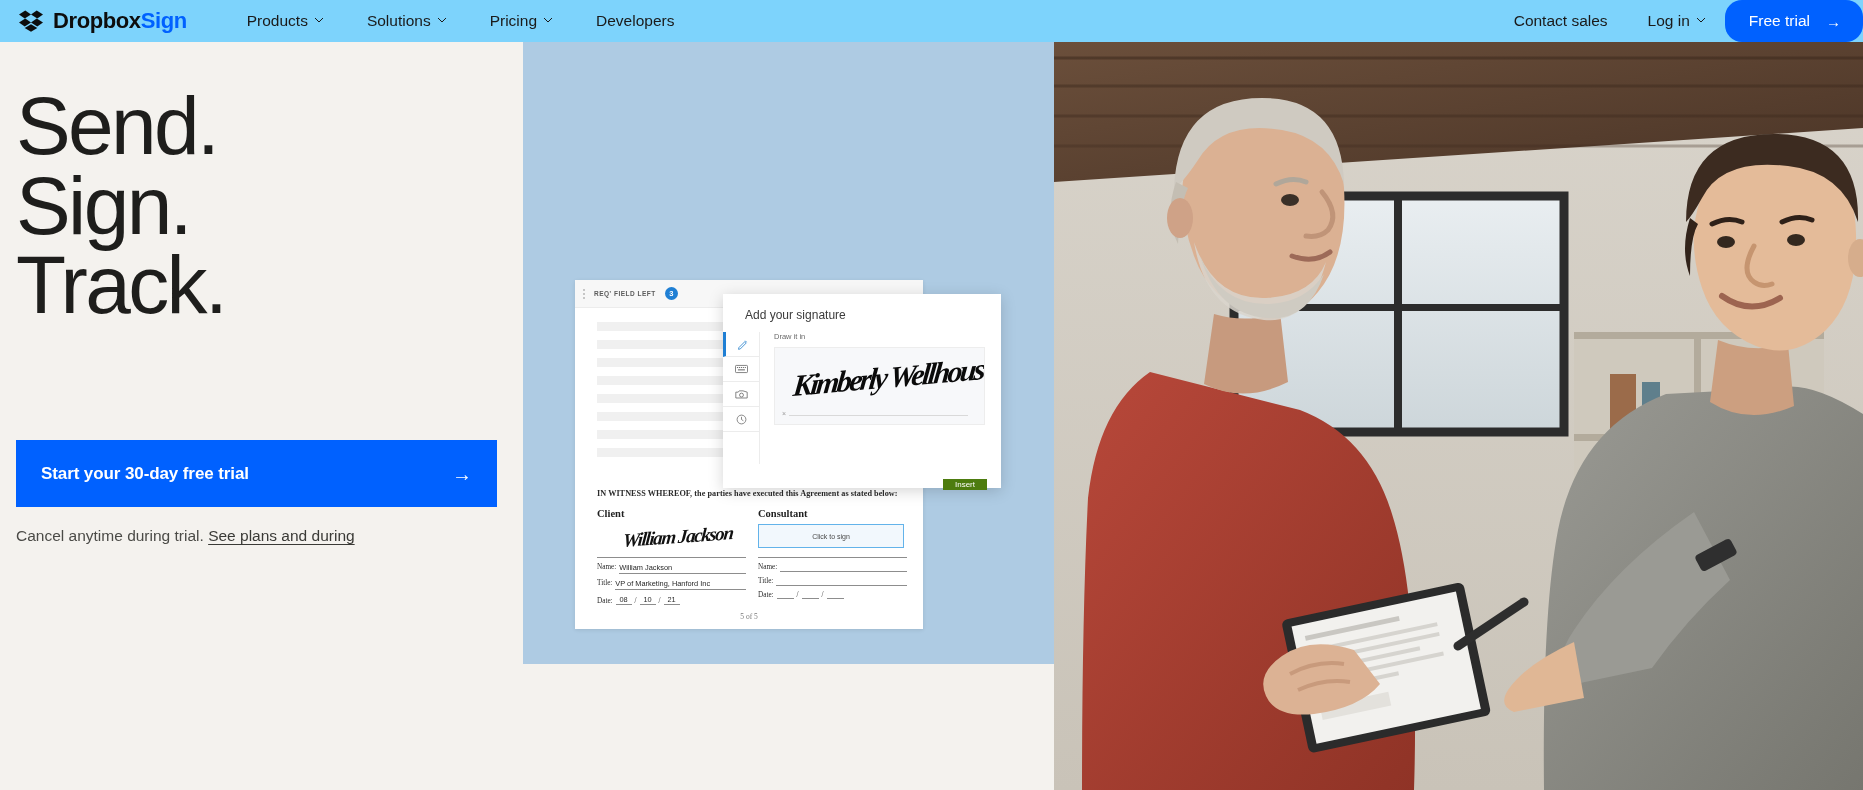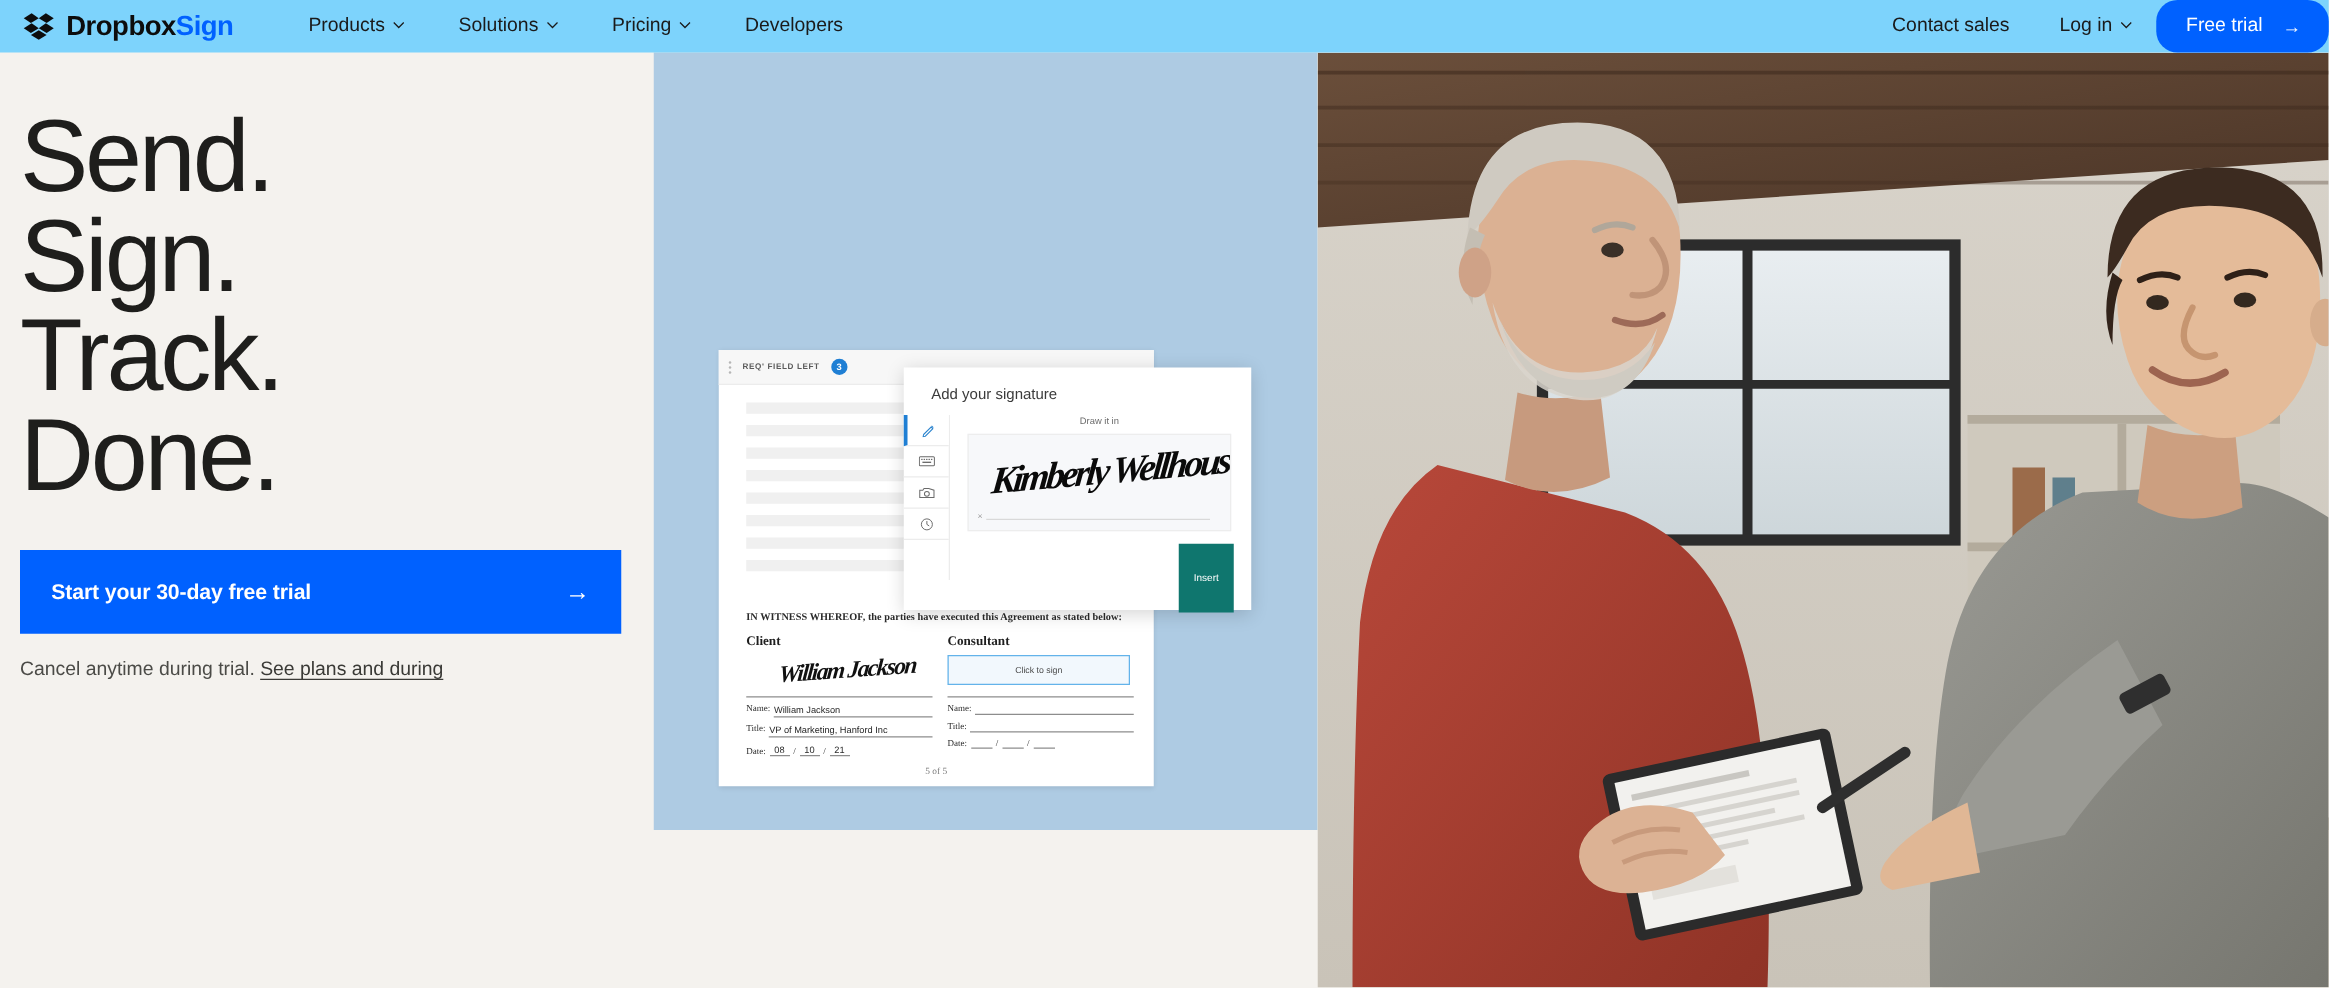--- a/index.html
+++ b/index.html
@@ -175,21 +175,21 @@
   }
   .sigmodal-body { display: flex; height: 132px; }
   .sigtabs { width: 37px; border-right: 1px solid #ececec; }
   .sigtab {
     height: 25px; border-bottom: 1px solid #ececec;
     display: flex; align-items: center; justify-content: center;
     position: relative; cursor: pointer;
   }
   .sigtab.active { border-left: 3px solid #1f7fd4; background: #fff; }
   .sigtab svg { display: block; }
-  .sigpanel { flex: 1; padding: 0 16px 0 14px; position: relative; text-align: center; }
+  .sigpanel { flex: 1; padding: 0 16px 0 14px; position: relative; }
   .drawlabel { font-size: 7.5px; color: #6a6a6a; margin-bottom: 6px; }
   .drawbox {
     height: 78px; background: #f7f8fa; border: 1px solid #ededed;
     position: relative; overflow: hidden;
   }
   .drawn-sig {
     position: absolute; left: 18px; top: 12px;
     font-family: "Liberation Serif", serif;
     font-size: 30px; font-style: italic; font-weight: 700;
     color: #0a0a0a; transform: rotate(-5deg) skewX(-11deg);
@@ -198,22 +198,22 @@
   .sig-x {
     position: absolute; left: 7px; bottom: 7px;
     font-size: 7px; color: #9a9a9a;
   }
   .sig-baseline {
     position: absolute; left: 14px; right: 16px; bottom: 8px;
     border-bottom: 1px solid #d9d9d9;
   }
   .insert-btn {
     position: absolute; right: 14px; bottom: -26px;
-    background: #0f766e; color: #fff;
-    font-size: 8px; padding: 23px 12px; cursor: pointer;
+    background: #4d7c0f; color: #fff;
+    font-size: 8px; padding: 1px 12px; cursor: pointer;
   }
 
   
   .photo { position: absolute; inset: 0; overflow: hidden; background: #cfcabf; }
   .photo svg { display: block; width: 809px; height: 748px; }
 </style>
 </head>
 <body>
 
 <div class="nav">
@@ -282,21 +282,20 @@
 </div>
 
 <div class="stage">
 
   <div class="col-left">
     <div class="hero">
       <h1>
         <span>Send.</span>
         <span>Sign.</span>
         <span>Track.</span>
-        <span>Done.</span>
       </h1>
     </div>
 
     <div class="cta">
       <span class="cta-label">Start your 30-day free trial</span>
       <span class="cta-arrow">→</span>
     </div>
 
     <div class="subcta">
       <span>Cancel anytime during trial.</span>

